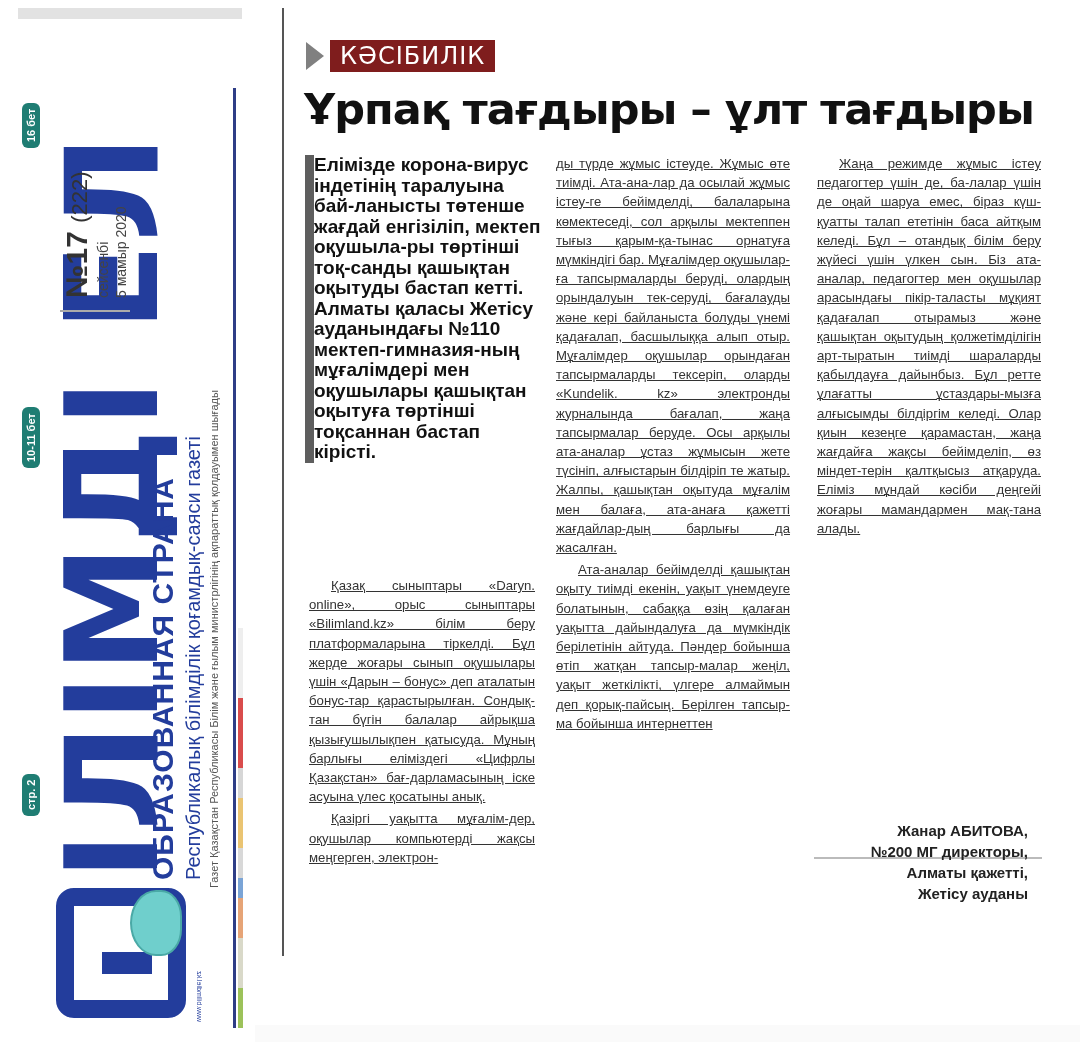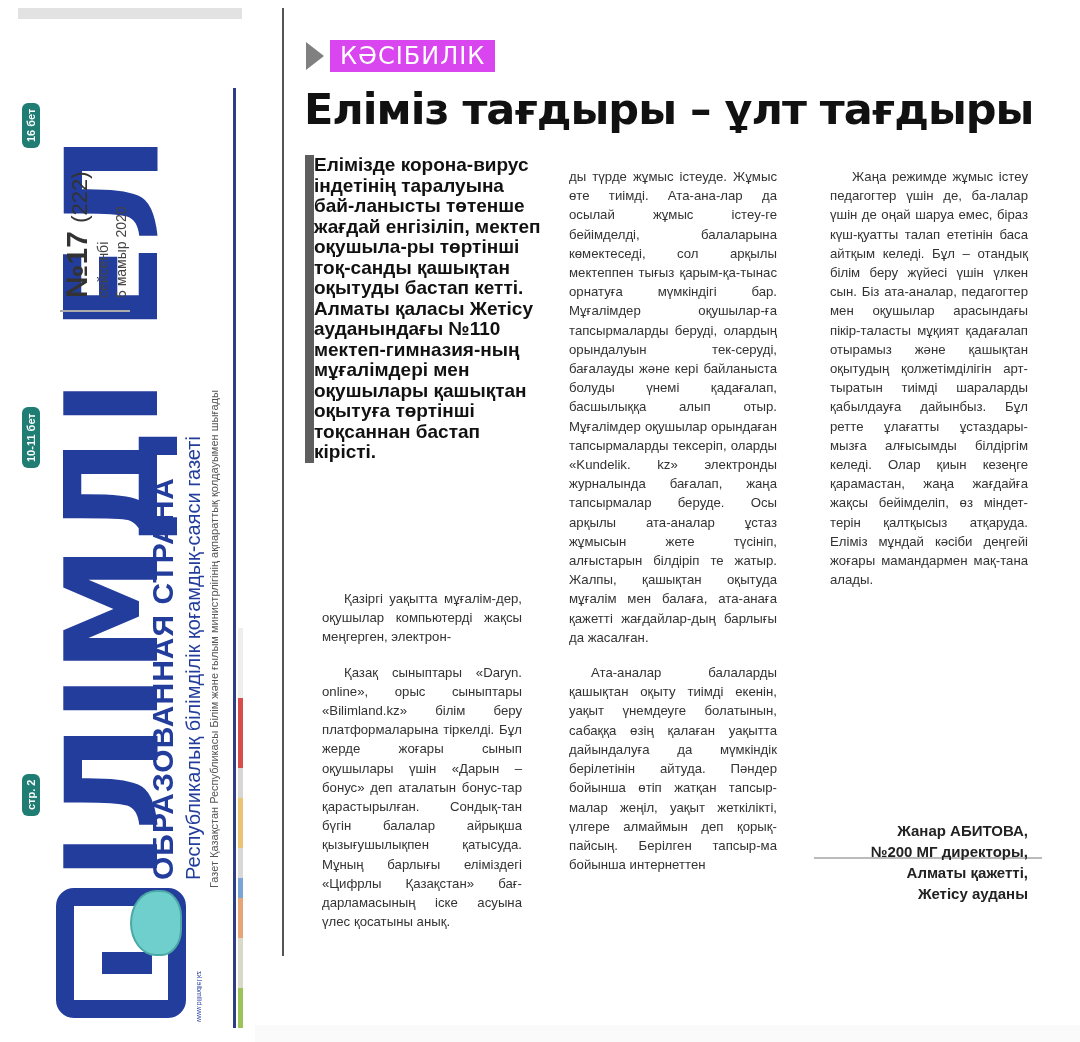--- a/index.html
+++ b/index.html
@@ -34,27 +34,27 @@
   .mast .colorstrip { position:absolute; left:0; top:218px; width:400px; height:5px;
     background:linear-gradient(90deg,#9cc25a 0 40px,#d9d9c9 40px 90px,#e6a477 90px 130px,#7aa4d6 130px 150px,#d8d8d8 150px 180px,#eac472 180px 230px,#d6d6d6 230px 260px,#d94c4c 260px 330px,#eee 330px 400px); }
 
   .vline { position:absolute; left:282px; top:8px; width:2px; height:948px; background:#555; }
   .bottomstrip { position:absolute; left:255px; top:1025px; width:825px; height:17px; background:#fafafa; }
 
   
   .rubric { position:absolute; left:306px; top:37px; height:38px; display:flex; align-items:center; }
   .rubric .arrow { width:0; height:0; border-top:14px solid transparent; border-bottom:14px solid transparent;
           border-left:18px solid #808080; margin-right:6px; }
-  .rubric .label { background:#d946ef; color:#fff; font-size:24px; letter-spacing:1px; padding:3px 10px; height:32px;
+  .rubric .label { background:#7f1d1d; color:#fff; font-size:24px; letter-spacing:1px; padding:3px 10px; height:32px;
           box-sizing:border-box; line-height:27px; font-family:"DejaVu Sans", sans-serif; }
   .headline { position:absolute; left:304px; top:84px; font-size:43px; font-weight:bold; color:#111;
           font-family:"DejaVu Sans", sans-serif; letter-spacing:-1px; white-space:nowrap; }
 
   .col { position:absolute; font-size:13.2px; line-height:19.2px; color:#333; text-align:justify; }
-  .col p { margin:16px; text-indent:22px; }
+  .col p { margin:3px; text-indent:22px;text-decoration:underline; }
   .col p.noindent { text-indent:0; }
   .lead { position:absolute; left:305px; top:155px; width:232px; border-left:9px solid #5e5e5e;
           font-family:Liberation Sans, sans-serif; font-weight:bold; font-size:19px;
           line-height:20.5px; color:#111; }
   .col1 { left:306px; top:573px; width:232px; }
   .col2 { left:553px; top:151px; width:240px; }
   .col3 { left:814px; top:151px; width:230px; }
   .sig-rule { position:absolute; left:814px; top:857px; width:228px; height:2px; background:#bbb; }
   .sig { position:absolute; left:814px; top:820px; width:214px; text-align:right; font-weight:bold;
          font-size:15px; line-height:21px; color:#222; }
@@ -89,32 +89,32 @@
     <div class="colorstrip"></div>
   </div>
 </div>
 
 <div class="vline"></div>
 
 <div class="rubric">
   <span class="arrow"></span>
   <span class="label">КӘСІБИЛІК</span>
 </div>
-<div class="headline">Еліміз тағдыры – ұлт тағдыры</div>
+<div class="headline">Ұрпақ тағдыры – ұлт тағдыры</div>
 
 <div class="lead">Елімізде корона-вирус індетінің таралуына бай-ланысты төтенше жағдай енгізіліп, мектеп оқушыла-ры төртінші тоқ-санды қашықтан оқытуды бастап кетті. Алматы қаласы Жетісу ауданындағы №110 мектеп-гимназия-ның мұғалімдері мен оқушылары қашықтан оқытуға төртінші тоқсаннан бастап кірісті.</div>
 
 <div class="col col1">
+  <p>Қазақ сыныптары «Daryn. online», орыс сыныптары «Bilimland.kz» білім беру платформаларына тіркелді. Бұл жерде жоғары сынып оқушылары үшін «Дарын – бонус» деп аталатын бонус-тар қарастырылған. Сондық-тан бүгін балалар айрықша қызығушылықпен қатысуда. Мұның барлығы еліміздегі «Цифрлы Қазақстан» бағ-дарламасының іске асуына үлес қосатыны анық.</p>
   <p>Қазіргі уақытта мұғалім-дер, оқушылар компьютерді жақсы меңгерген, электрон-</p>
-  <p>Қазақ сыныптары «Daryn. online», орыс сыныптары «Bilimland.kz» білім беру платформаларына тіркелді. Бұл жерде жоғары сынып оқушылары үшін «Дарын – бонус» деп аталатын бонус-тар қарастырылған. Сондық-тан бүгін балалар айрықша қызығушылықпен қатысуда. Мұның барлығы еліміздегі «Цифрлы Қазақстан» бағ-дарламасының іске асуына үлес қосатыны анық.</p>
 </div>
 
 <div class="col col2">
   <p class="noindent">ды түрде жұмыс істеуде. Жұмыс өте тиімді. Ата-ана-лар да осылай жұмыс істеу-ге бейімделді, балаларына көмектеседі, сол арқылы мектеппен тығыз қарым-қа-тынас орнатуға мүмкіндігі бар. Мұғалімдер оқушылар-ға тапсырмаларды беруді, олардың орындалуын тек-серуді, бағалауды және кері байланыста болуды үнемі қадағалап, басшылыққа алып отыр. Мұғалімдер оқушылар орындаған тапсырмаларды тексеріп, оларды «Kundelik. kz» электронды журналында бағалап, жаңа тапсырмалар беруде. Осы арқылы ата-аналар ұстаз жұмысын жете түсініп, алғыстарын білдіріп те жатыр. Жалпы, қашықтан оқытуда мұғалім мен балаға, ата-анаға қажетті жағдайлар-дың барлығы да жасалған.</p>
-  <p>Ата-аналар балаларды қашықтан оқыту тиімді екенін, уақыт үнемдеуге болатынын, сабаққа өзің қалаған уақытта дайындалуға да мүмкіндік берілетінін айтуда. Пәндер бойынша өтіп жатқан тапсыр-малар жеңіл, уақыт жеткілікті, үлгере алмаймын деп қорық-пайсың. Берілген тапсыр-ма бойынша интернеттен</p>
+  <p>Ата-аналар бейімделді қашықтан оқыту тиімді екенін, уақыт үнемдеуге болатынын, сабаққа өзің қалаған уақытта дайындалуға да мүмкіндік берілетінін айтуда. Пәндер бойынша өтіп жатқан тапсыр-малар жеңіл, уақыт жеткілікті, үлгере алмаймын деп қорық-пайсың. Берілген тапсыр-ма бойынша интернеттен</p>
 </div>
 
 <div class="col col3">
   <p>Жаңа режимде жұмыс істеу педагогтер үшін де, ба-лалар үшін де оңай шаруа емес, біраз күш-қуатты талап ететінін баса айтқым келеді. Бұл – отандық білім беру жүйесі үшін үлкен сын. Біз ата-аналар, педагогтер мен оқушылар арасындағы пікір-таласты мұқият қадағалап отырамыз және қашықтан оқытудың қолжетімділігін арт-тыратын тиімді шараларды қабылдауға дайынбыз. Бұл ретте ұлағатты ұстаздары-мызға алғысымды білдіргім келеді. Олар қиын кезеңге қарамастан, жаңа жағдайға жақсы бейімделіп, өз міндет-терін қалтқысыз атқаруда. Еліміз мұндай кәсіби деңгейі жоғары мамандармен мақ-тана алады.</p>
 </div>
 
 <div class="sig-rule"></div>
 <div class="sig">
   <div>Жанар АБИТОВА,</div>
   <div>№200 МГ директоры,</div>

